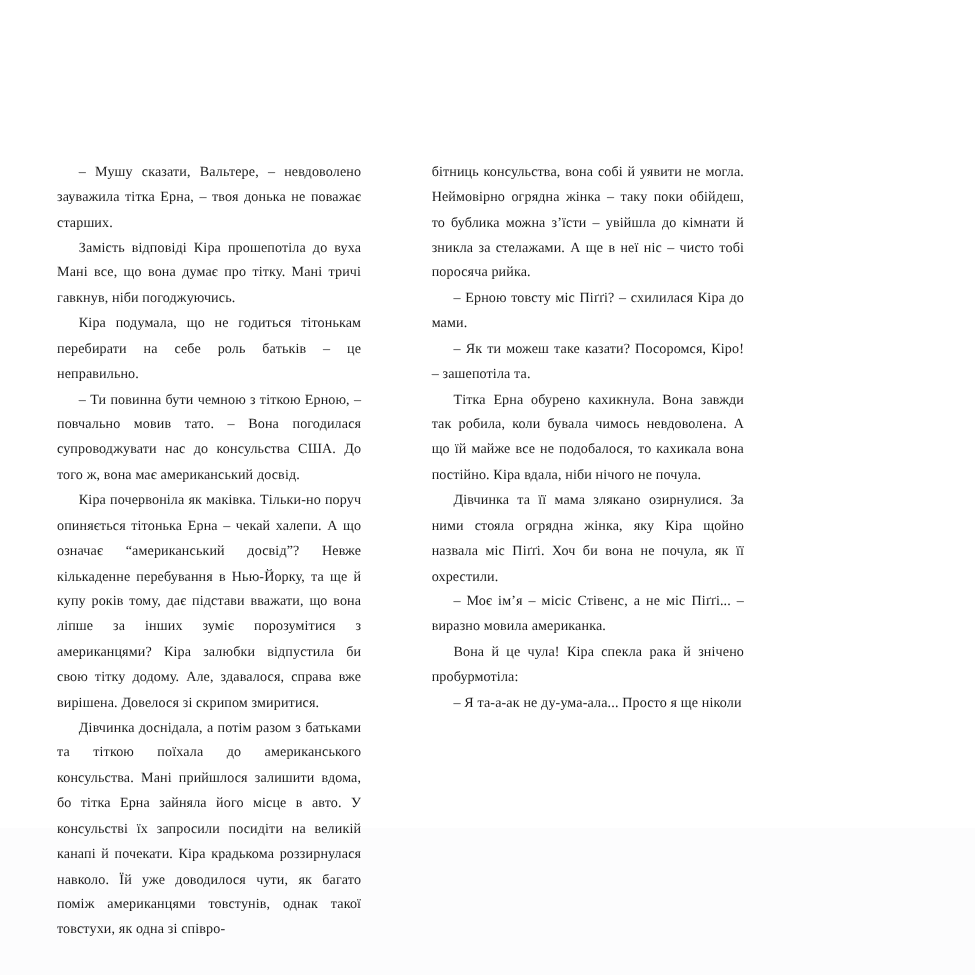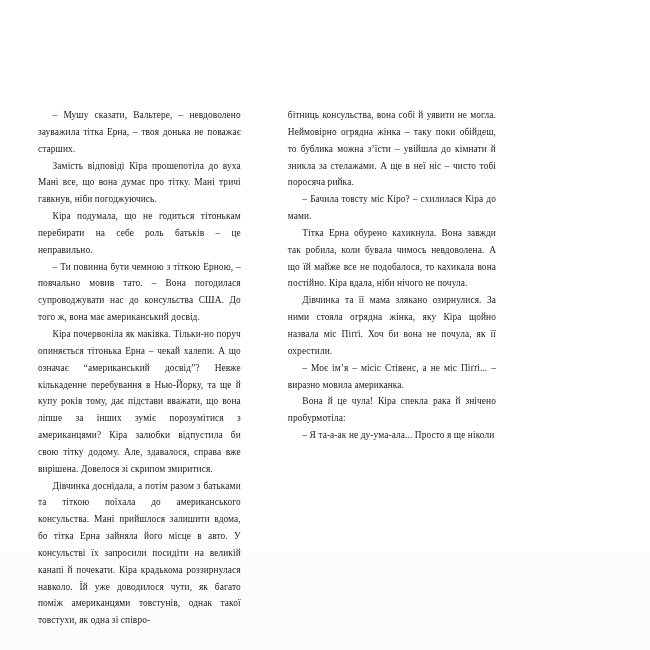--- a/index.html
+++ b/index.html
@@ -106,21 +106,22 @@
           <p>Кіра подумала, що не годиться тітонькам перебирати на себе роль батьків – це неправильно.</p>
           <p>– Ти повинна бути чемною з тіткою Ерною, – повчально мовив тато. – Вона погодилася супроводжувати нас до консульства США. До того ж, вона має американський досвід.</p>
           <p>Кіра почервоніла як маківка. Тільки-но поруч опиняється тітонька Ерна – чекай халепи. А що означає “американський досвід”? Невже кількаденне перебування в Нью-Йорку, та ще й купу років тому, дає підстави вважати, що вона ліпше за інших зуміє порозумітися з американцями? Кіра залюбки відпустила би свою тітку додому. Але, здавалося, справа вже вирішена. Довелося зі скрипом змиритися.</p>
           <p>Дівчинка доснідала, а потім разом з батьками та тіткою поїхала до американського консульства. Мані прийшлося залишити вдома, бо тітка Ерна зайняла його місце в авто. У консульстві їх запросили посидіти на великій канапі й почекати. Кіра крадькома роззирнулася навколо. Їй уже доводилося чути, як багато поміж американцями товстунів, однак такої товстухи, як одна зі співро-</p>
         </div>
     </div>
 
     <div class="page page-right">
       <div class="textblock" id="right-text">
           <p class="cont">бітниць консульства, вона собі й уявити не могла. Неймовірно огрядна жінка – таку поки обійдеш, то бублика можна з’їсти – увійшла до кімнати й зникла за стелажами. А ще в неї ніс – чисто тобі поросяча рийка.</p>
-          <p>– Бачила товсту міс Кіро? – схилилася Кіра до мами.</p>
+          <p>– Ерною товсту міс Піґґі? – схилилася Кіра до мами.</p>
+          <p>– Як ти можеш таке казати? Посоромся, Кіро! – зашепотіла та.</p>
           <p>Тітка Ерна обурено кахикнула. Вона завжди так робила, коли бувала чимось невдоволена. А що їй майже все не подобалося, то кахикала вона постійно. Кіра вдала, ніби нічого не почула.</p>
           <p>Дівчинка та її мама злякано озирнулися. За ними стояла огрядна жінка, яку Кіра щойно назвала міс Піґґі. Хоч би вона не почула, як її охрестили.</p>
           <p>– Моє ім’я – місіс Стівенс, а не міс Піґґі... – виразно мовила американка.</p>
           <p>Вона й це чула! Кіра спекла рака й знічено пробурмотіла:</p>
           <p>– Я та-а-ак не ду-ума-ала... Просто я ще ніколи</p>
         </div>
     </div>
 
   </div>
 </div>

